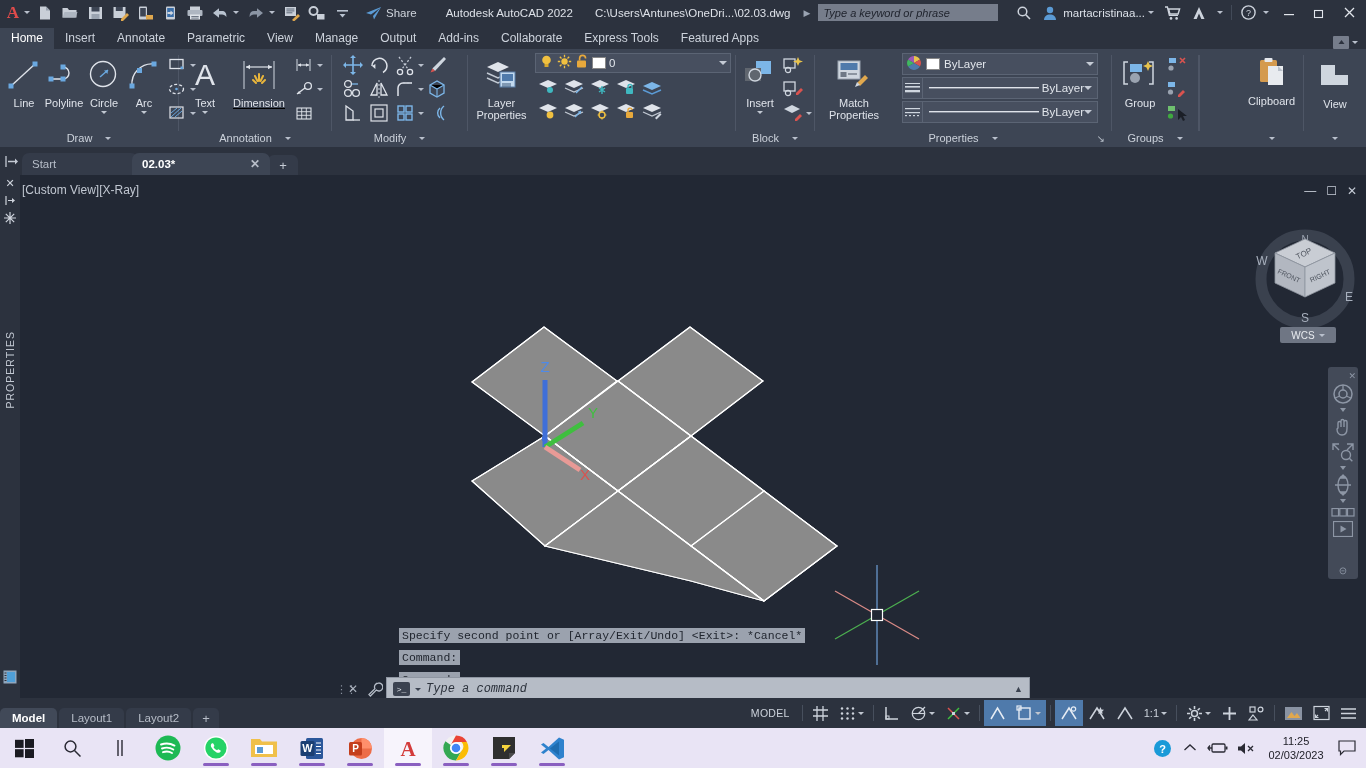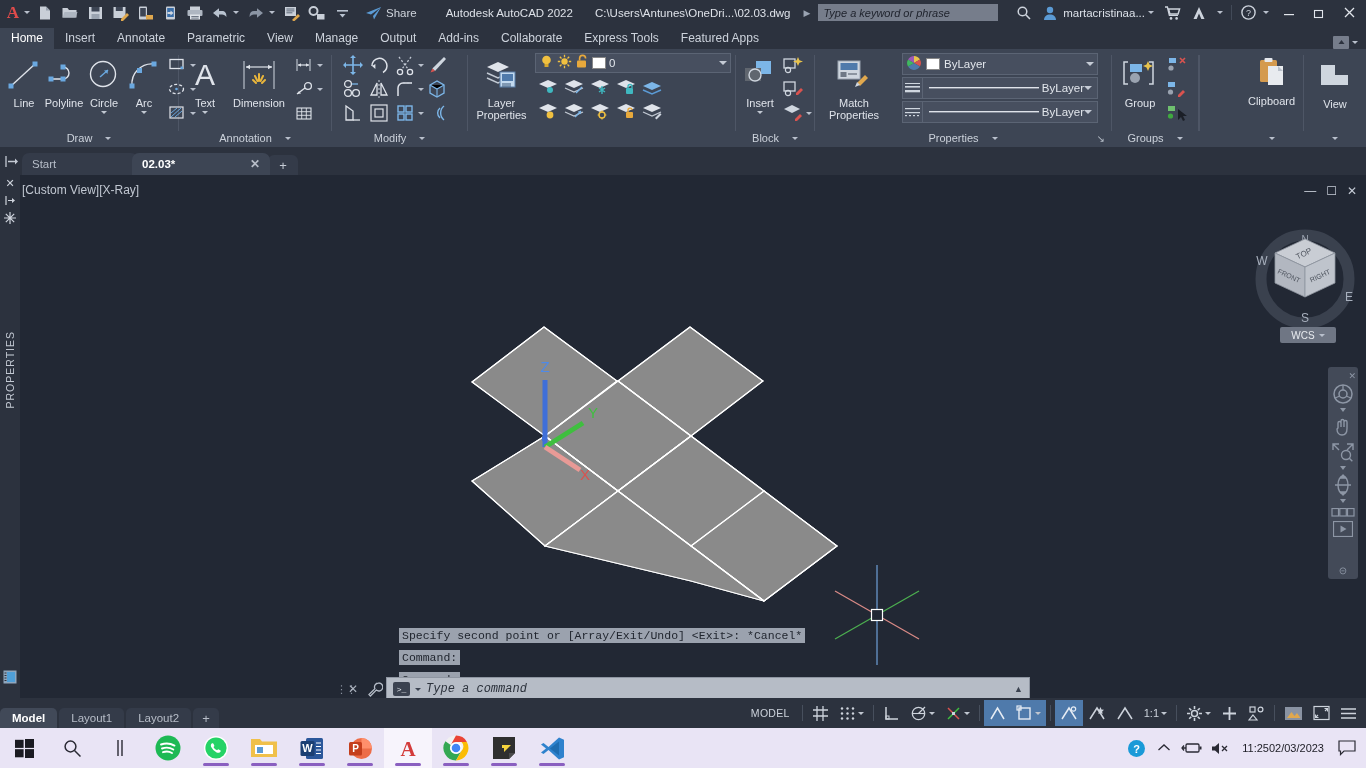--- a/index.html
+++ b/index.html
@@ -220,21 +220,21 @@
     position: relative;
   }
   .tbitem.act { background: #f7f4fc; }
   .tbitem .uline {
     position: absolute; bottom: 2px; left: 11px; width: 26px; height: 3px;
     background: #8a5fc0; border-radius: 2px;
   }
   .tray { margin-left: auto; display: flex; align-items: center; gap: 0px; padding-right: 4px; }
   .trayicon { width: 28px; height: 40px; display: flex; align-items: center; justify-content: center; color: #2a2a34; }
   .clock {
-    display: flex; align-items: center; justify-content: center;
+    display: flex; flex-direction: column; align-items: center; justify-content: center;
     font-size: 11px; color: #1c1c24; line-height: 14px; padding: 0 8px; min-width: 72px;
   }
   .notif { width: 30px; height: 40px; display: flex; align-items: center; justify-content: center; }
 </style>
 </head>
 <body>
 
 <div class="app">
 
   <div class="titlebar">
@@ -507,21 +507,21 @@
       <div class="panel-body">
         <div class="bigbtn" style="width:44px;">
           <span class="gicon">
             <svg width="36" height="34" viewBox="0 0 36 34">
                 <text x="18" y="27" font-size="30" fill="#dfe3ea" text-anchor="middle" font-family="Liberation Sans">A</text>
               </svg>
           </span>
           <span class="bl">Text</span>
           <span class="dd"></span>
         </div>
-        <div class="bigbtn" style="width:64px;">
+        <div class="bigbtn" style="width:64px;text-decoration:underline;">
           <span class="gicon">
             <svg width="38" height="34" viewBox="0 0 38 34">
                 <path d="M4 3v28M34 3v28" stroke="#c3cad4" stroke-width="1.1"></path>
                 <path d="M6 9h26" stroke="#dfe3ea" stroke-width="1.2"></path>
                 <path d="M6 9l4-2.2v4.4zM32 9l-4-2.2v4.4z" fill="#dfe3ea"></path>
                 <path d="M19 16l0 7M15 18l2.5 5M23 18l-2.5 5M13 22l3 3M25 22l-3 3" stroke="#e8b53c" stroke-width="2" stroke-linecap="round"></path>
               </svg>
           </span>
           <span class="bl">Dimension</span>
         </div>

